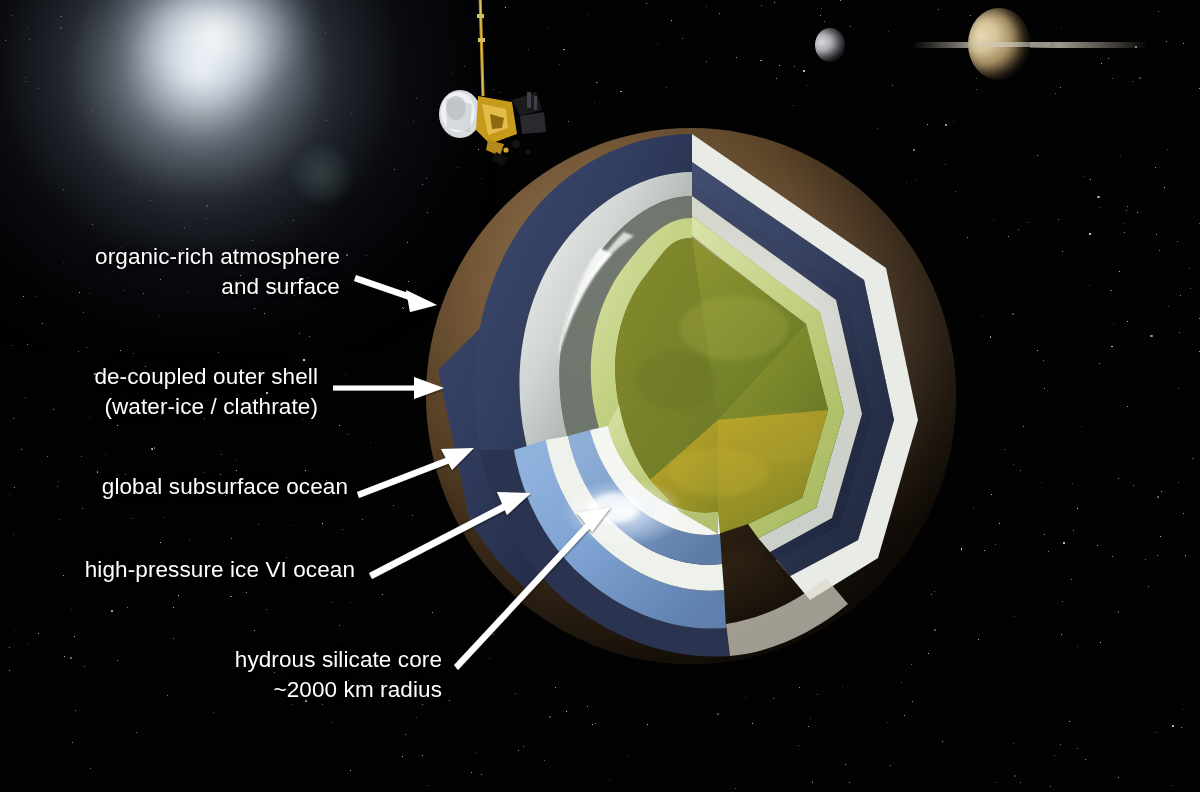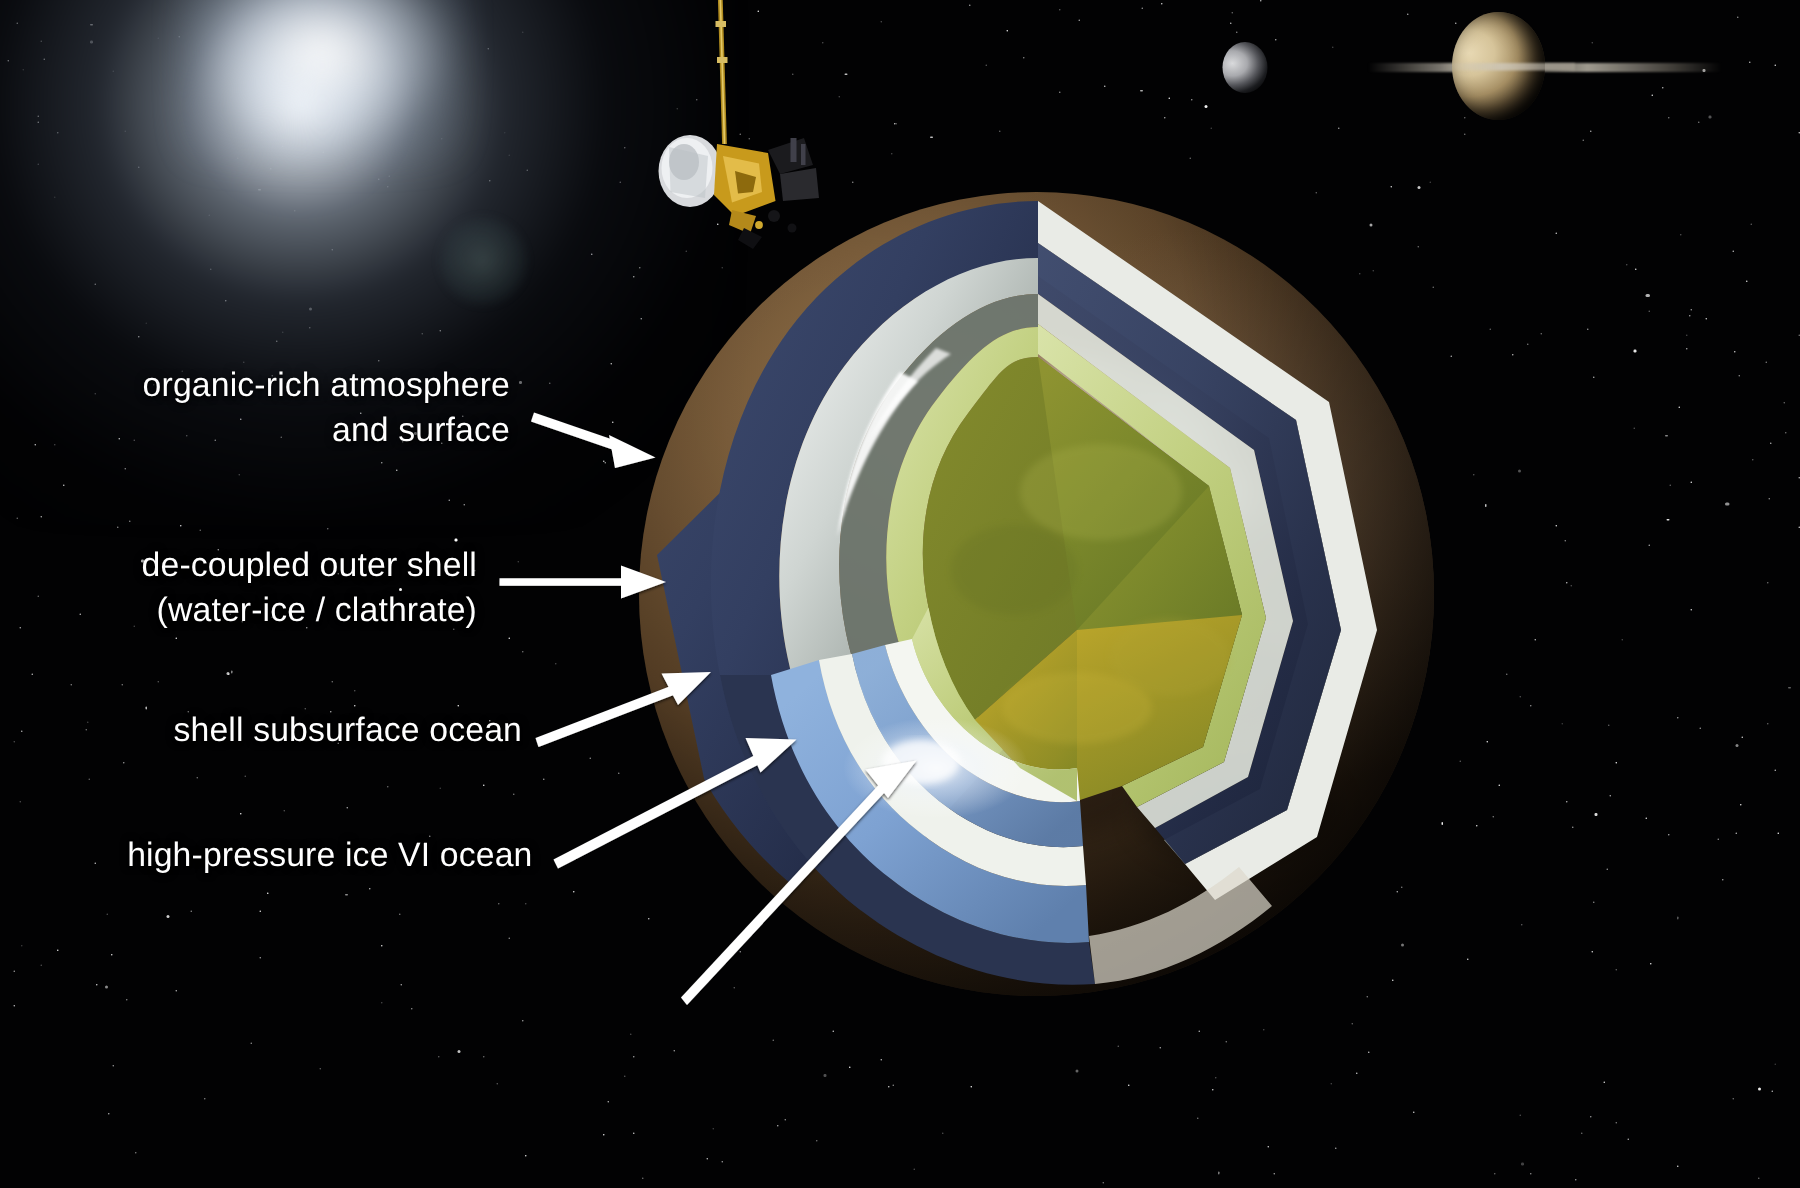--- a/index.html
+++ b/index.html
@@ -869,16 +869,18 @@
         <path d="M454 665 L586 523 L590 528 L458 670 Z"></path>
         <path d="M611 507 L577 513 L592 532 Z"></path>
       </g>
     </g>
   </svg>
 
   <div class="label" id="label-atmosphere">organic-rich atmosphere
 and surface</div>
   <div class="label" id="label-shell">de-coupled outer shell
 (water-ice / clathrate)</div>
-  <div class="label" id="label-ocean">shell subsurface ocean</div>
+  <div class="label" id="label-ocean">global subsurface ocean</div>
   <div class="label" id="label-ice6">high-pressure ice VI ocean</div>
+  <div class="label" id="label-core">hydrous silicate core
+~2000 km radius</div>
 
 </div>
 
 </body></html>

